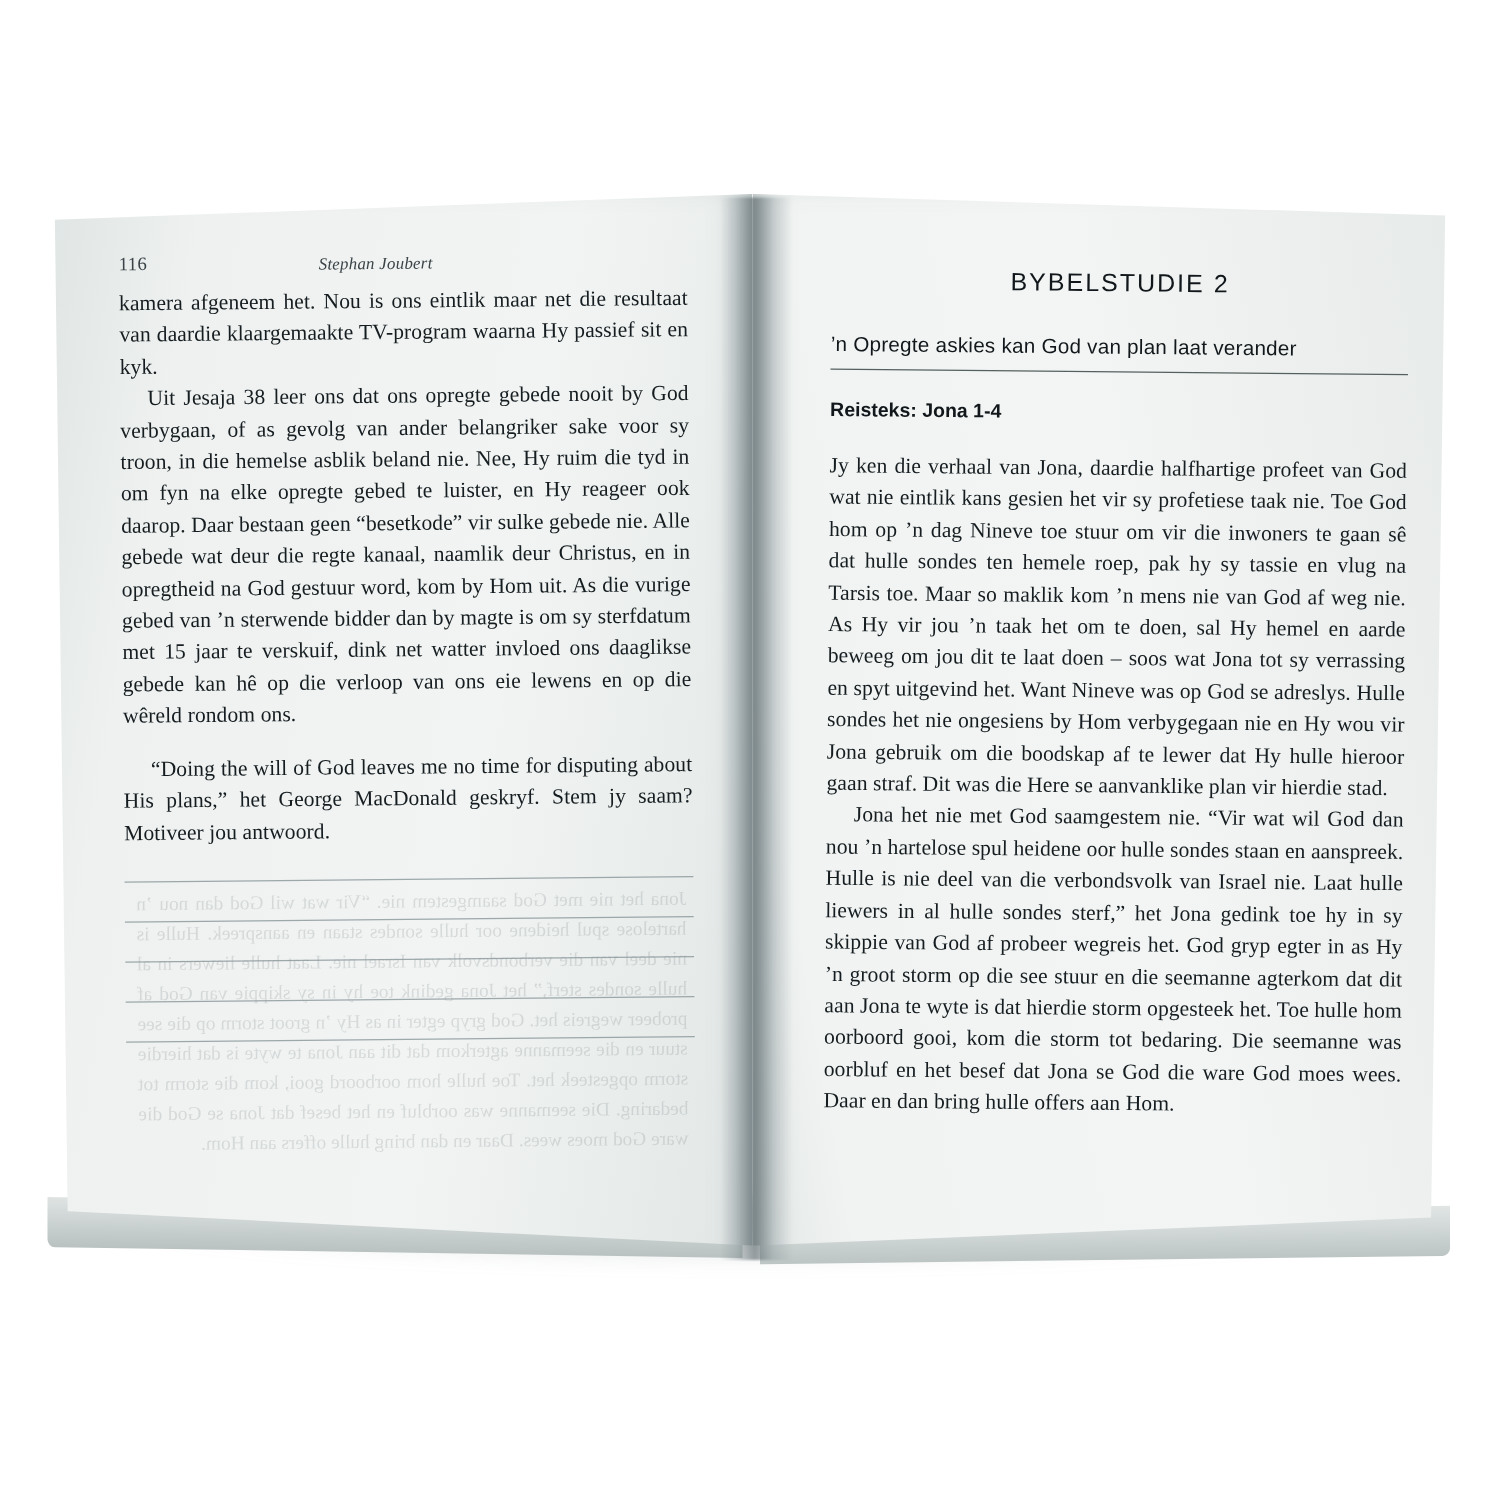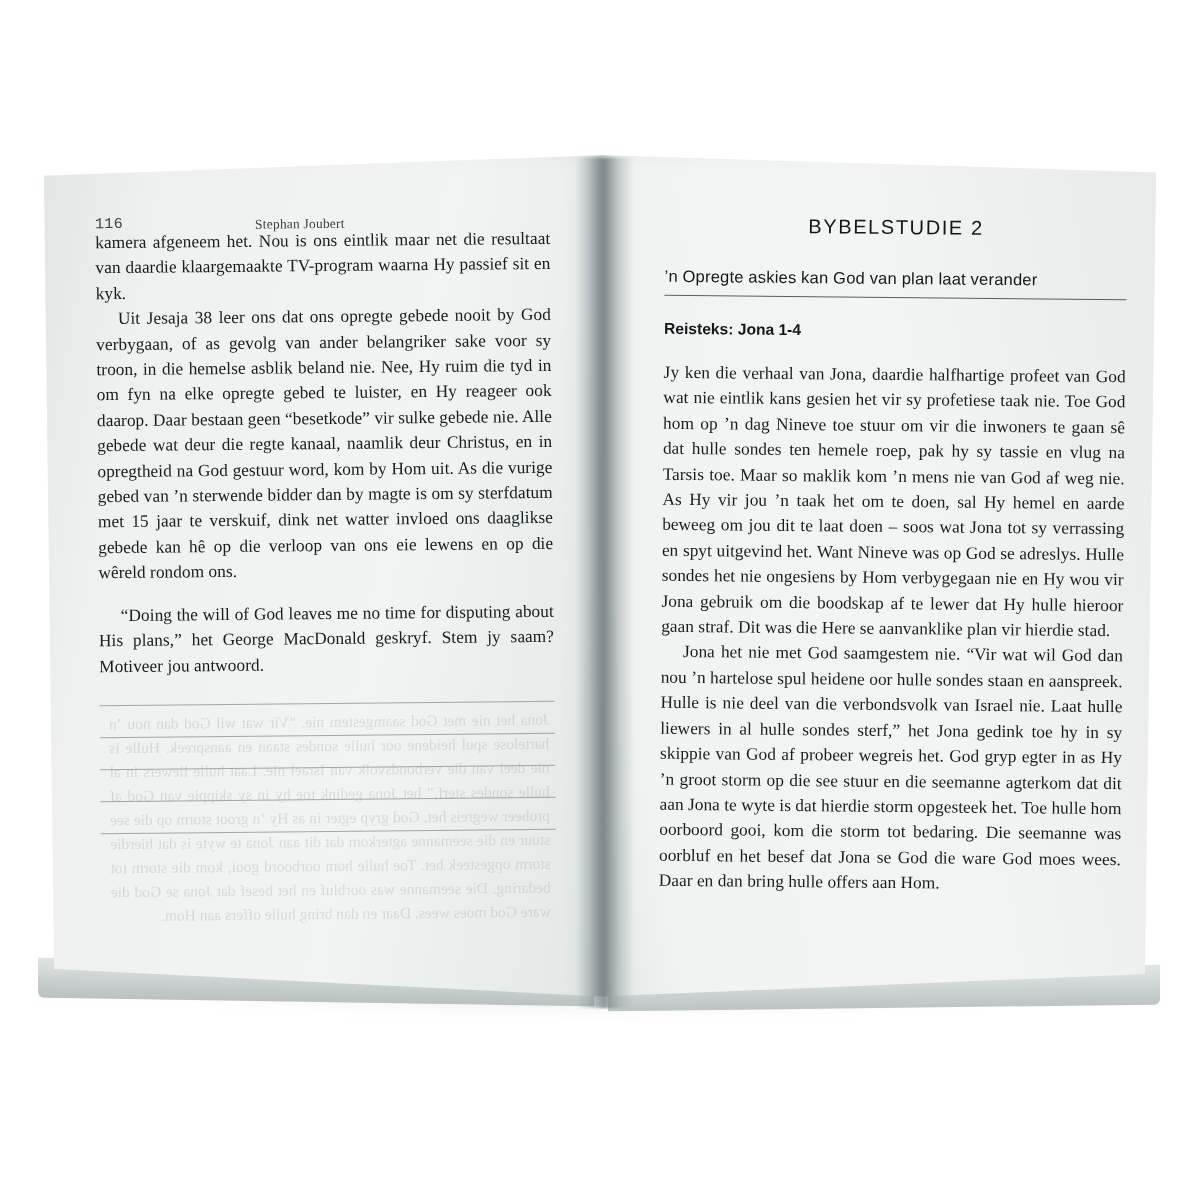--- a/index.html
+++ b/index.html
@@ -125,29 +125,30 @@
 
   .running-head {
     position: relative;
     height: 26px;
     font-size: 13.5px;
     color: #3a4347;
   }
   .folio {
     position: absolute;
     left: 0;
-    top: 12px;
-    font-family: Liberation Mono, monospace;
+    top: 0;
+    font-family: Liberation Serif, serif;
     font-size: 15px;
     letter-spacing: .3px;
   }
   .author {
     position: absolute;
     left: 160px;
-    top: 14px;
+    top: 1px;
+    font-style: italic;
     font-size: 13.5px;
     letter-spacing: .2px;
   }
 
   p.body {
     margin: 0;
     font-size: 17.3px;
     line-height: 25.4px;
     text-align: justify;
     color: #161d20;

